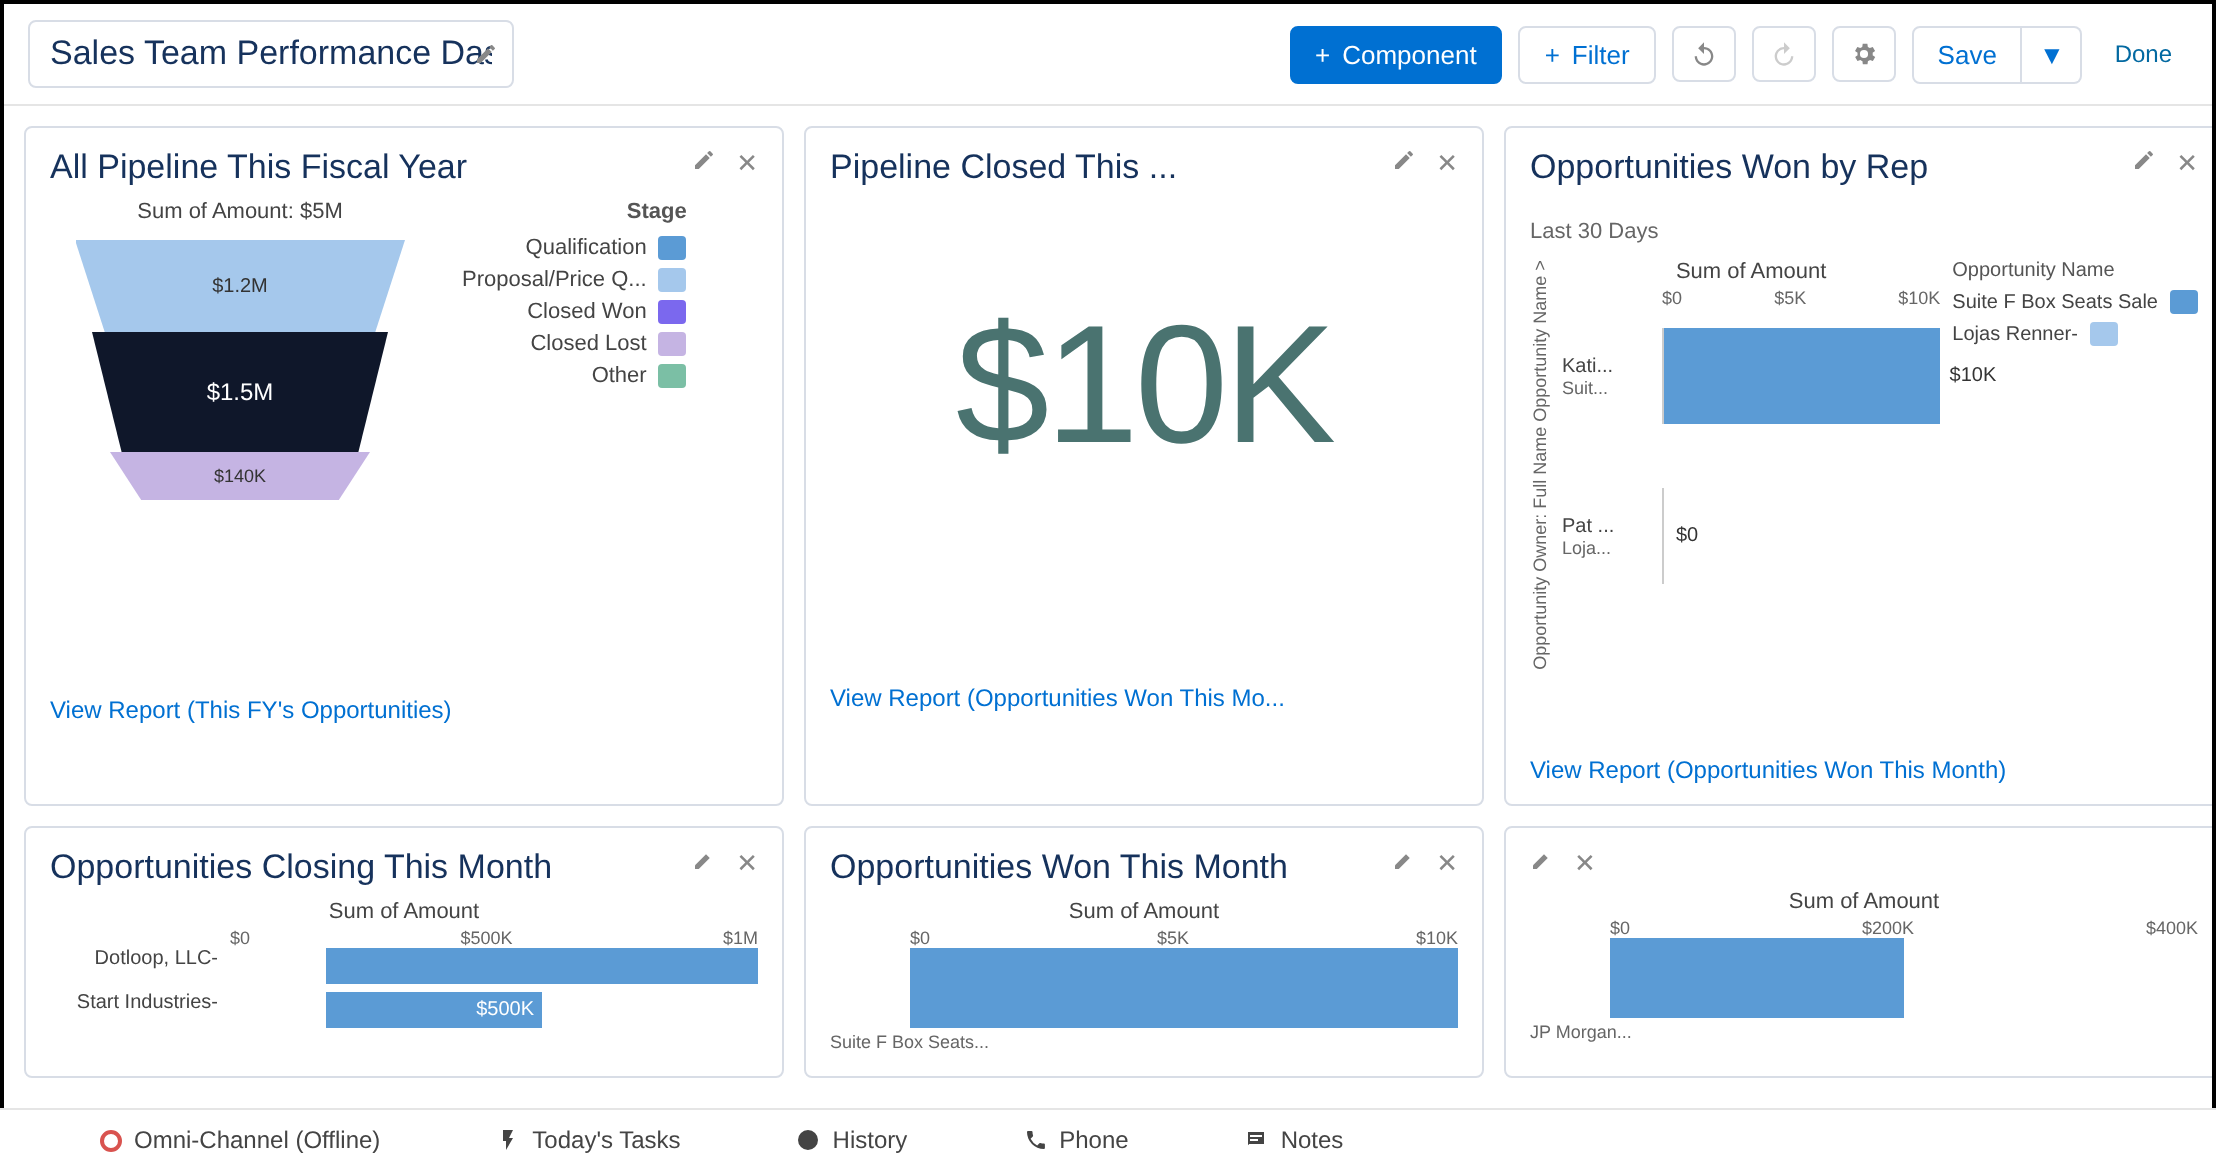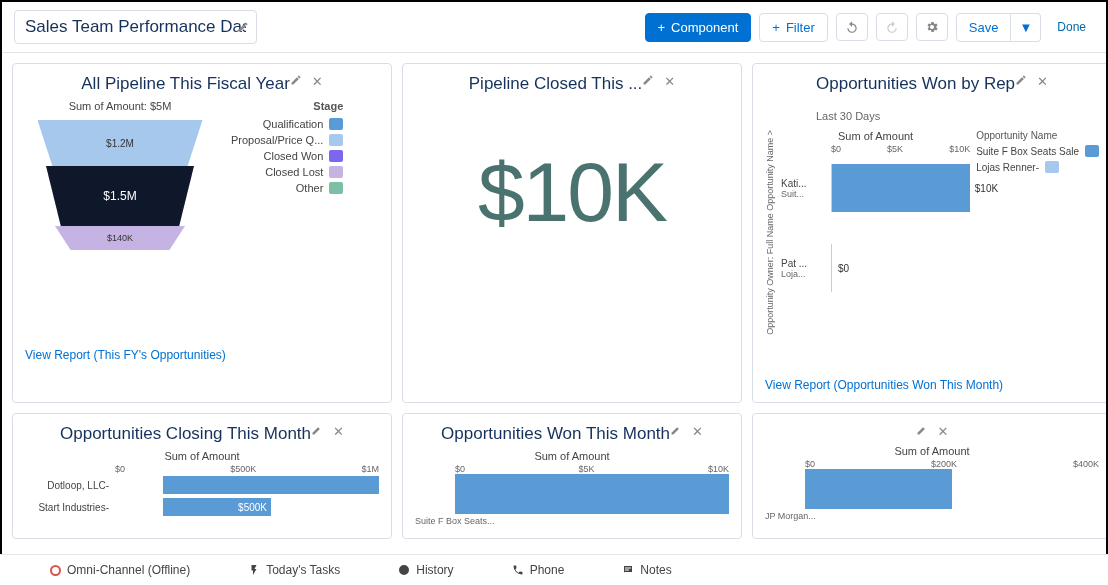--- a/index.html
+++ b/index.html
@@ -13,21 +13,21 @@
 .btn.primary { background: #0070d2; color: #fff; border-color: #0070d2; }
 .btn.icon-only { padding: 6px 8px; color: #888; }
 .btn.icon-only.disabled { color: #ccc; }
 .btn-group { display: flex; }
 .btn-group .btn:first-child { border-top-right-radius: 0; border-bottom-right-radius: 0; }
 .btn-group .btn:last-child { border-top-left-radius: 0; border-bottom-left-radius: 0; border-left: 0; padding: 6px 8px; }
 .done-link { color: #0369a1; font-size: 12px; padding: 6px 8px; cursor: pointer; }
 
 .grid { display: grid; grid-template-columns: 380px 340px 360px; gap: 10px; padding: 10px; }
 .card { border: 1px solid #d8dde6; border-radius: 4px; padding: 10px 12px; position: relative; }
-.card-header { display: flex; justify-content: center; align-items: start; }
+.card-header { display: flex; justify-content: space-between; align-items: start; }
 .card-title { font-size: 17px; color: #16325c; font-weight: 500; }
 .card-sub { font-size: 11px; color: #666; margin-top: 16px; }
 .card-actions { display: flex; gap: 10px; color: #888; font-size: 13px; }
 .card-actions span { cursor: pointer; }
 .card-body { min-height: 240px; position: relative; }
 .view-report { color: #0070d2; font-size: 12px; margin-top: 8px; cursor: pointer; }
 
 
 .funnel-wrap { display: flex; gap: 16px; margin-top: 6px; }
 .funnel-col { flex: 0 0 190px; text-align: center; }
@@ -58,21 +58,21 @@
 .c3-bar-area { flex: 1; position: relative; height: 48px; border-left: 1px solid #ccc; }
 .c3-bar { background: #5B9BD5; height: 48px; position: relative; }
 .c3-bar-label { position: absolute; right: -28px; top: 50%; transform: translateY(-50%); font-size: 10px; color: #333; }
 .c3-legend { font-size: 10px; color: #444; }
 .c3-legend-title { font-size: 10px; color: #555; margin-bottom: 4px; }
 
 
 .card.small .card-body { min-height: 84px; overflow: hidden; }
 .mini-title { font-size: 11px; color: #444; text-align: center; margin: 6px 0 2px; }
 .mini-ticks { display: flex; font-size: 9px; color: #666; padding-left: 90px; justify-content: space-between; }
-.mini-row { display: flex; align-items: center; height: 22px; gap: 48px; }
+.mini-row { display: flex; align-items: flex-start; height: 22px; gap: 48px; }
 .mini-cat { width: 90px; font-size: 10px; color: #444; text-align: right; padding-right: 6px; white-space: nowrap; overflow: hidden; text-overflow: ellipsis; }
 .mini-bar-area { flex: 1; position: relative; }
 .mini-bar { background: #5B9BD5; height: 18px; position: relative; }
 .mini-bar-label { position: absolute; right: 4px; top: 50%; transform: translateY(-50%); font-size: 10px; color: #fff; }
 
 
 .footer { position: absolute; bottom: 0; left: 0; right: 0; display: flex; align-items: center; gap: 22px; padding: 8px 14px; border-top: 1px solid #e5e5e5; background: #fff; font-size: 12px; color: #444; }
 .footer-item { display: flex; align-items: center; gap: 6px; cursor: pointer; margin-left: 36px; }
 .ring { width: 11px; height: 11px; border: 2px solid #d9534f; border-radius: 50%; display: inline-block; }
 .blank-bar { background: #5B9BD5; height: 40px; width: 55%; margin: 0 auto; }
@@ -186,20 +186,21 @@
             <svg width="12" height="12" viewBox="0 0 24 24">
               <path fill="currentColor" d="M3 17.25V21h3.75l11-11-3.75-3.75-11 11zM20.7 7.04a1 1 0 0 0 0-1.41l-2.34-2.34a1 1 0 0 0-1.41 0l-1.83 1.83 3.75 3.75 1.83-1.83z"></path>
             </svg>
           </span>
         <span>✕</span>
       </div>
     </div>
     <div class="card-body">
       <div class="big-metric">$10K</div>
     </div>
+    <div class="view-report">View Report (Opportunities Won This Mo...</div>
   </div>
 
   <div class="card">
     <div class="card-header">
       <div>
         <div class="card-title">Opportunities Won by Rep</div>
         <div class="card-sub">Last 30 Days</div>
       </div>
       <div class="card-actions">
         <span>

